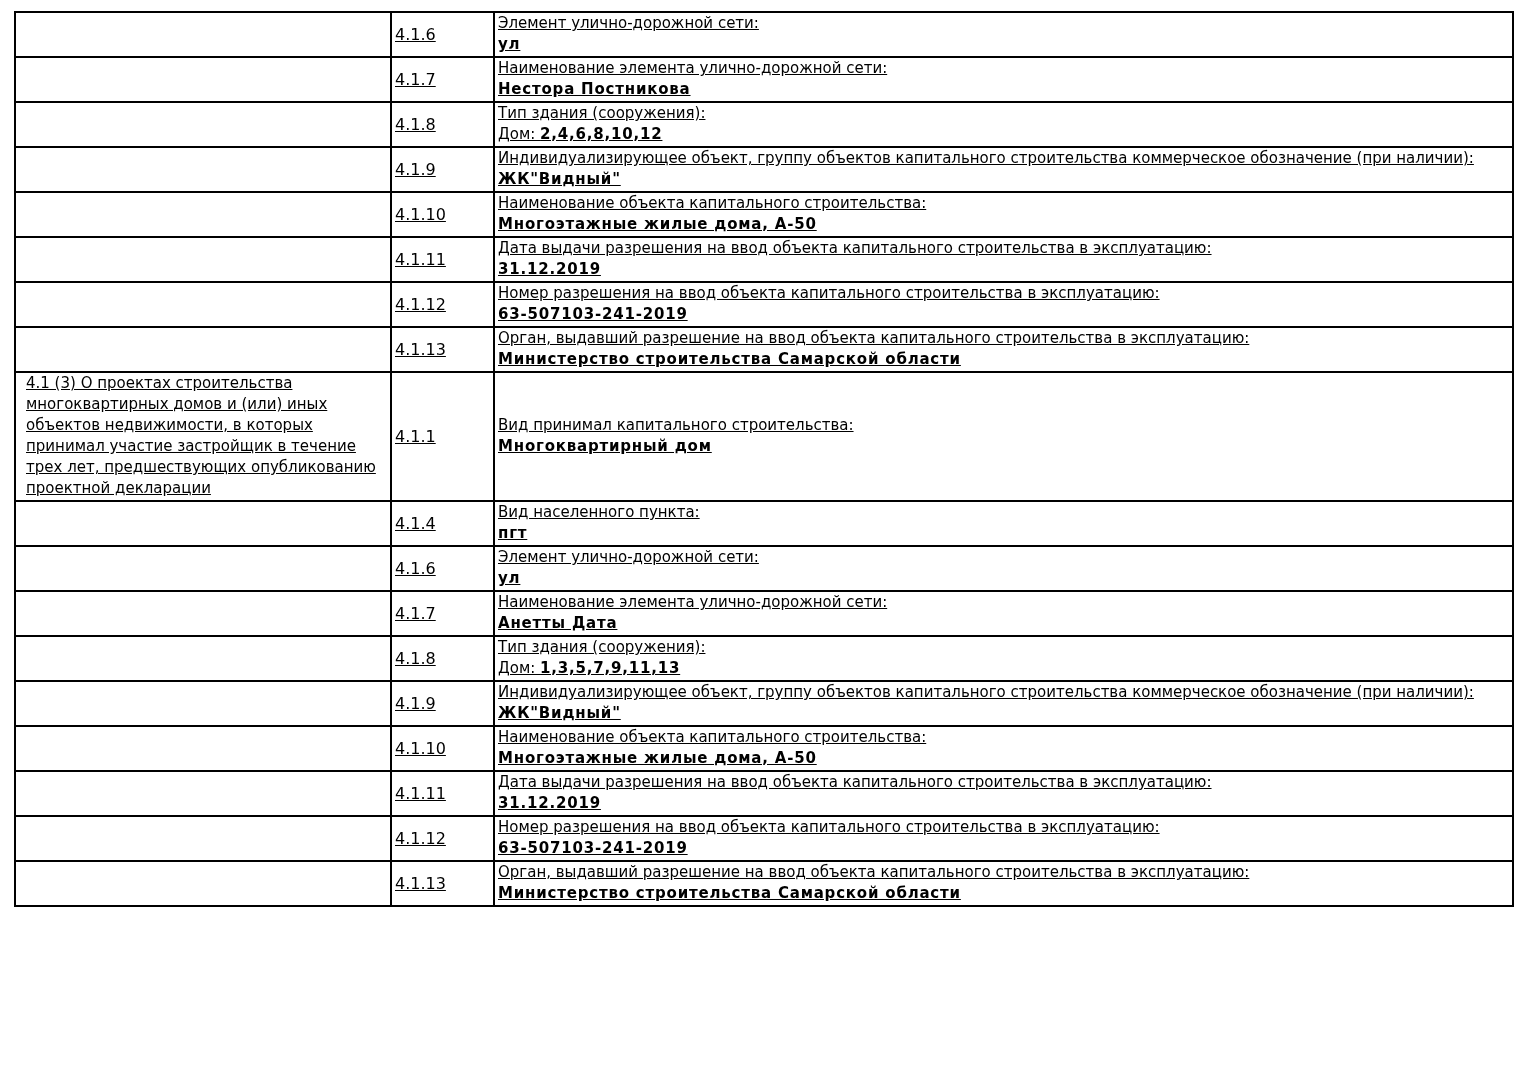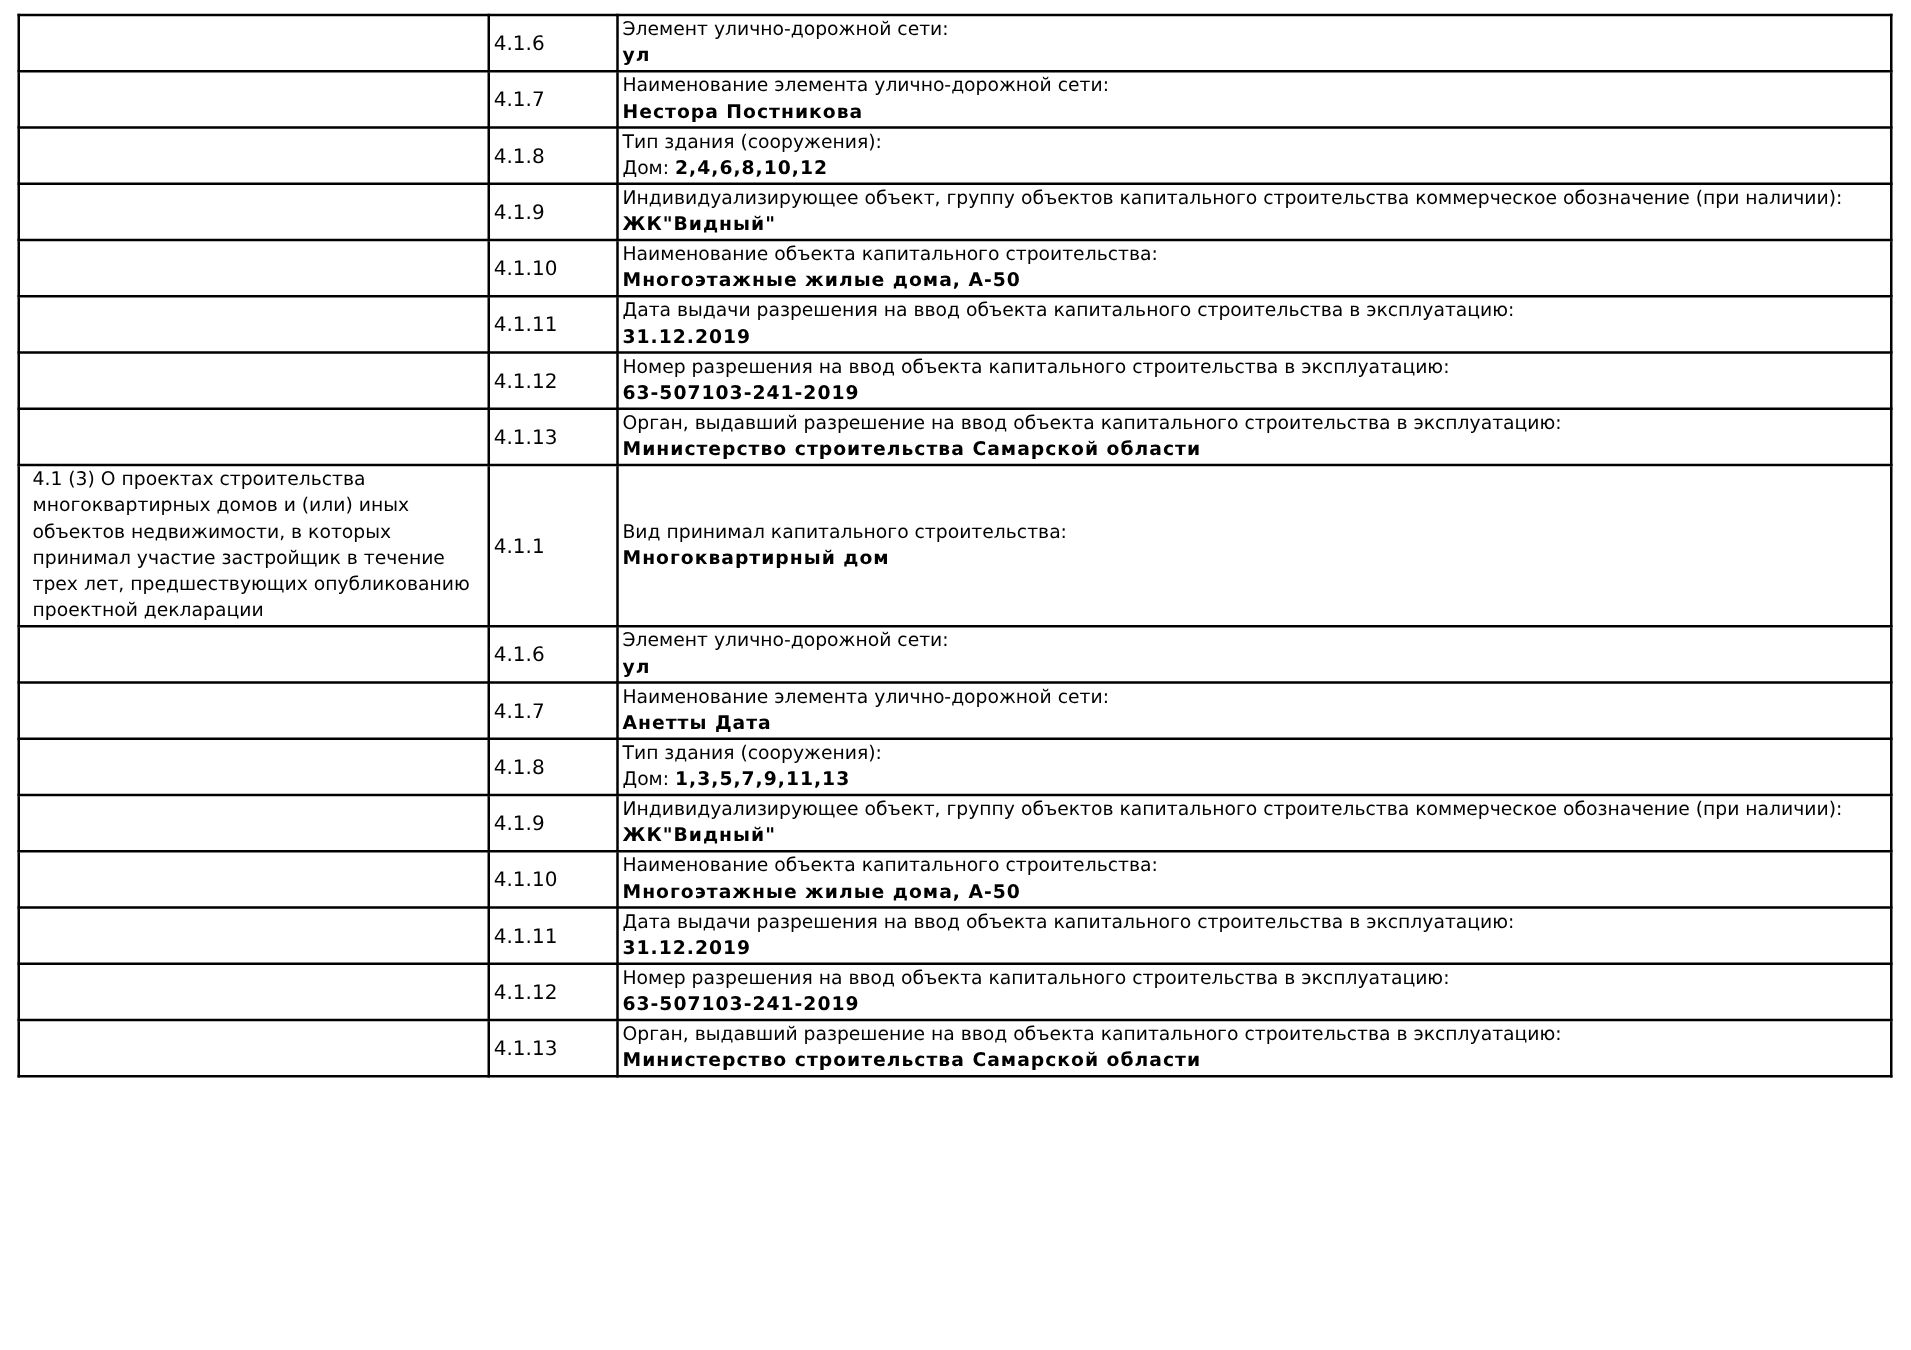--- a/index.html
+++ b/index.html
@@ -12,20 +12,21 @@
   body {
     width: 1529px;
     height: 1080px;
     overflow: hidden;
   }
   table.decl-table {
     border-collapse: collapse;
     table-layout: fixed;
     width: 1498px;
     margin: 11px 0 0 14px;
+    text-decoration: underline;
   }
   col.col-desc  { width: 376px; }
   col.col-code  { width: 103px; }
   col.col-field { width: 1019px; }
   td {
     border: 2px solid #000000;
     padding: 0 3px 1px 3px;
     font-size: 15px;
     line-height: 21px;
     vertical-align: middle;
@@ -182,20 +183,34 @@
       <div class="value-line">
         <span class="value-prefix"></span><span class="field-value">Многоквартирный дом</span>
       </div>
     </td>
   </tr>
       <tr>
     <td class="desc-cell">
       <span></span>
     </td>
     <td class="code-cell">
+      <span>4.1.4</span>
+    </td>
+    <td class="field-cell">
+      <div class="field-label">Вид населенного пункта:</div>
+      <div class="value-line">
+        <span class="value-prefix"></span><span class="field-value">пгт</span>
+      </div>
+    </td>
+  </tr>
+      <tr>
+    <td class="desc-cell">
+      <span></span>
+    </td>
+    <td class="code-cell">
       <span>4.1.6</span>
     </td>
     <td class="field-cell">
       <div class="field-label">Элемент улично-дорожной сети:</div>
       <div class="value-line">
         <span class="value-prefix"></span><span class="field-value">ул</span>
       </div>
     </td>
   </tr>
       <tr>

